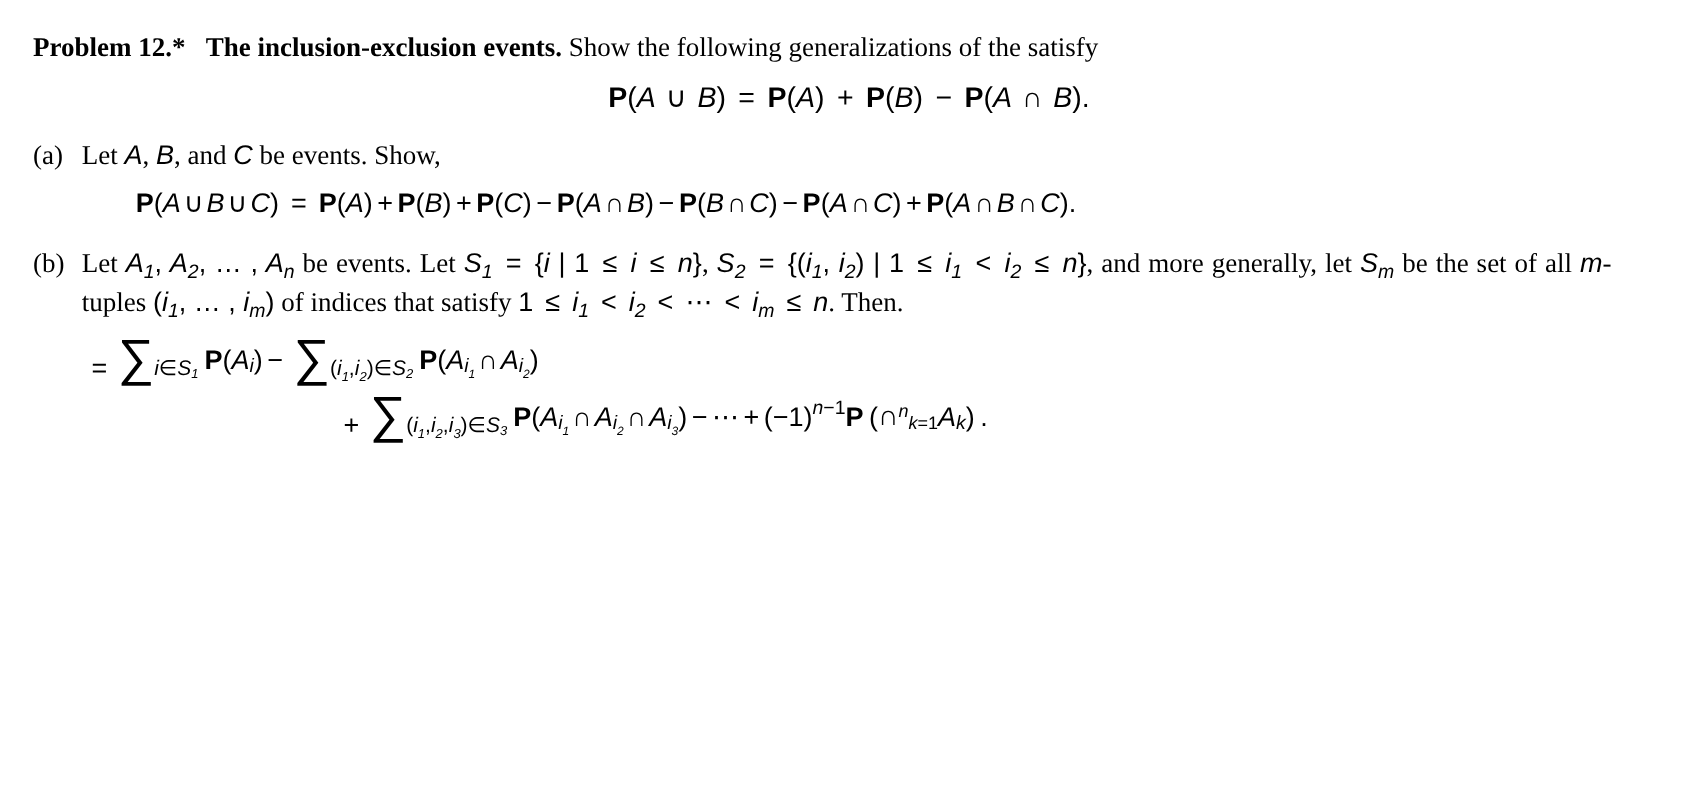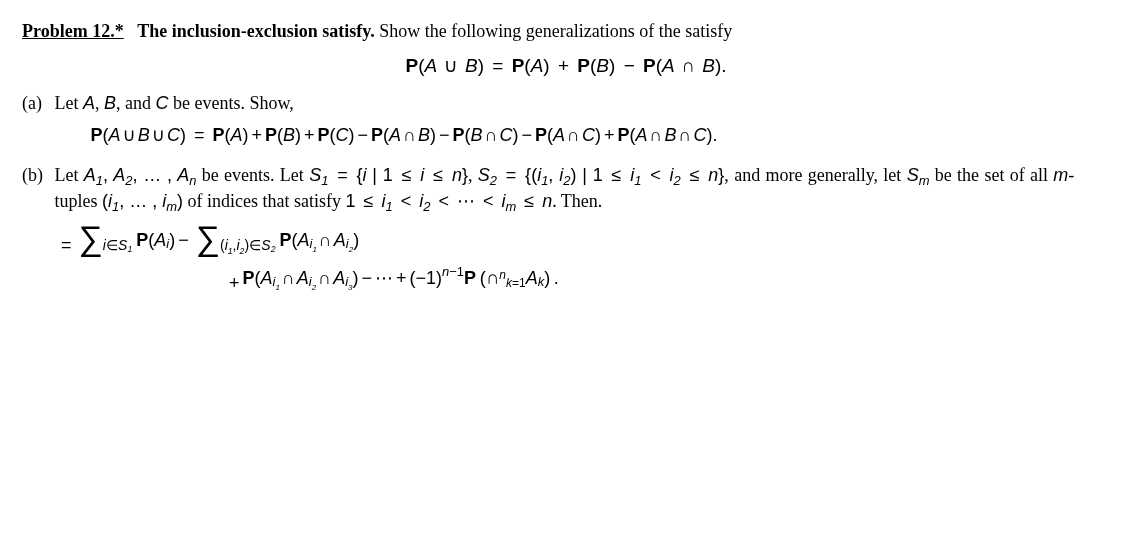--- a/index.html
+++ b/index.html
@@ -6,21 +6,21 @@
       font-family: 'Times New Roman', Times, serif;
       font-size: 18px;
       line-height: 1.45;
       margin: 0;
       padding: 18px 22px;
       width: 1088px;
       color: #000;
       background: #fff;
     }
     .bold { font-weight: bold; }
-    .problem-heading { display: inline; text-decoration: underline; }
+    .problem-heading { display: inline; }
     .intro-text { display: inline; }
     p { margin: 0 0 6px 0; }
     .formula-block {
       text-align: center;
       margin: 8px 0 10px 0;
       font-size: 19px;
     }
     .formula-block-left {
       text-align: left;
       margin: 6px 0 8px 36px;
@@ -68,21 +68,21 @@
     .eq-mid { display: inline-flex; align-items: center; }
     .nowrap { white-space: nowrap; }
   </style>
 </head>
 <body>
 
 <div>
 
   <p>
     <span class="bold problem-heading">Problem 12.*</span>
-    <span class="bold">&nbsp;&nbsp;<span>The inclusion-exclusion satisfy.</span></span>
+    <span class="bold">&nbsp;&nbsp;<span>The inclusion-exclusion events.</span></span>
     <span class="intro-text"> <span>Show the following generalizations of the satisfy</span></span>
   </p>
 
   <div class="formula-block">
     <span class="math nowrap">
       <span class="pbold">P</span><span class="rm">(</span>A <span class="setop">∪</span> B<span class="rm">)</span>
       <span class="op">=</span>
       <span class="pbold">P</span><span class="rm">(</span>A<span class="rm">)</span> <span class="op">+</span>
       <span class="pbold">P</span><span class="rm">(</span>B<span class="rm">)</span> <span class="op">−</span>
       <span class="pbold">P</span><span class="rm">(</span>A <span class="setop">∩</span> B<span class="rm">)</span><span class="rm">.</span>
@@ -121,20 +121,21 @@
         <span class="bigsum"><span class="sym">∑</span><span class="lim-b"><span class="rm">(</span>i<span class="ssub">1</span><span class="rm">,</span>i<span class="ssub">2</span><span class="rm">)∈</span>S<span class="ssub" style="top:2px;">2</span></span></span>
         <span class="pbold">P</span><span class="rm">(</span>A<span class="sub">i<span class="ssub">1</span></span> <span class="setop">∩</span> A<span class="sub">i<span class="ssub">2</span></span><span class="rm">)</span>
         </span>
       </div>
     </div>
     <div class="eq-row">
       <div class="eq-lhs">&nbsp;</div>
       <div class="eq-rhs math nowrap">
         <span class="eq-mid">
         <span class="op" style="padding-top:10px;">+</span>
+        <span class="bigsum"><span class="sym">∑</span><span class="lim-b"><span class="rm">(</span>i<span class="ssub">1</span><span class="rm">,</span>i<span class="ssub">2</span><span class="rm">,</span>i<span class="ssub">3</span><span class="rm">)∈</span>S<span class="ssub" style="top:2px;">3</span></span></span>
         <span class="pbold">P</span><span class="rm">(</span>A<span class="sub">i<span class="ssub">1</span></span> <span class="setop">∩</span> A<span class="sub">i<span class="ssub">2</span></span> <span class="setop">∩</span> A<span class="sub">i<span class="ssub">3</span></span><span class="rm">)</span>
         <span class="op">−</span> <span class="rm">⋯</span> <span class="op">+</span>
         <span class="rm">(−1)</span><span class="sup">n<span class="rm">−1</span></span><span class="pbold">P</span> <span class="rm">(</span><span class="bigop-inline"><span class="sym">∩</span><span class="lim-t">n</span><span class="lim-b">k<span class="rm">=1</span></span></span>A<span class="sub">k</span><span class="rm">)</span> <span class="rm">.</span>
         </span>
       </div>
     </div>
   </div>
 
 </div>
 

